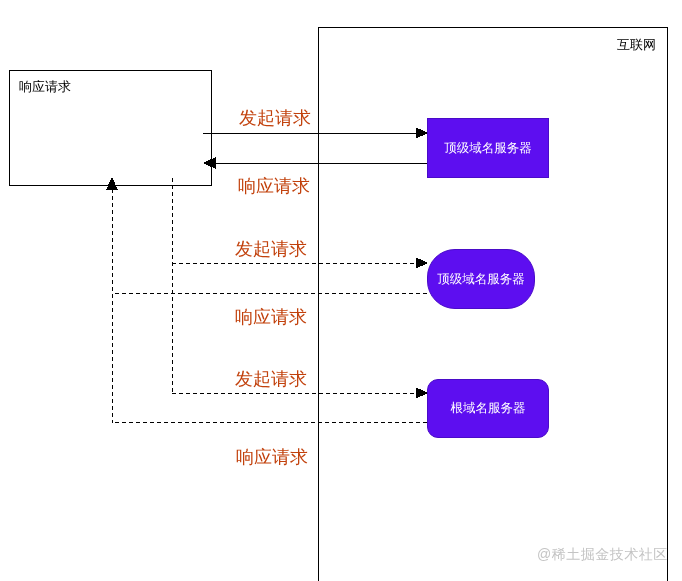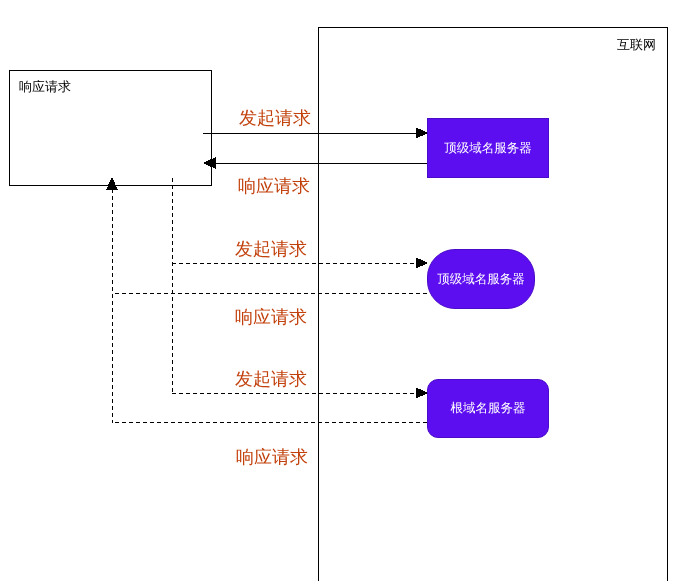--- a/index.html
+++ b/index.html
@@ -121,14 +121,15 @@
 
   <div class="node purple" id="node-root-dns">根域名服务器</div>
 
   <span class="edge-label" style="left:275px; top:106px;">发起请求</span>
   <span class="edge-label" style="left:274px; top:174px;">响应请求</span>
   <span class="edge-label" style="left:271px; top:237px;">发起请求</span>
   <span class="edge-label" style="left:271px; top:305px;">响应请求</span>
   <span class="edge-label" style="left:271px; top:367px;">发起请求</span>
   <span class="edge-label" style="left:272px; top:445px;">响应请求</span>
 
+  <span class="watermark">@稀土掘金技术社区</span>
 
 </div>
 
 </body></html>

